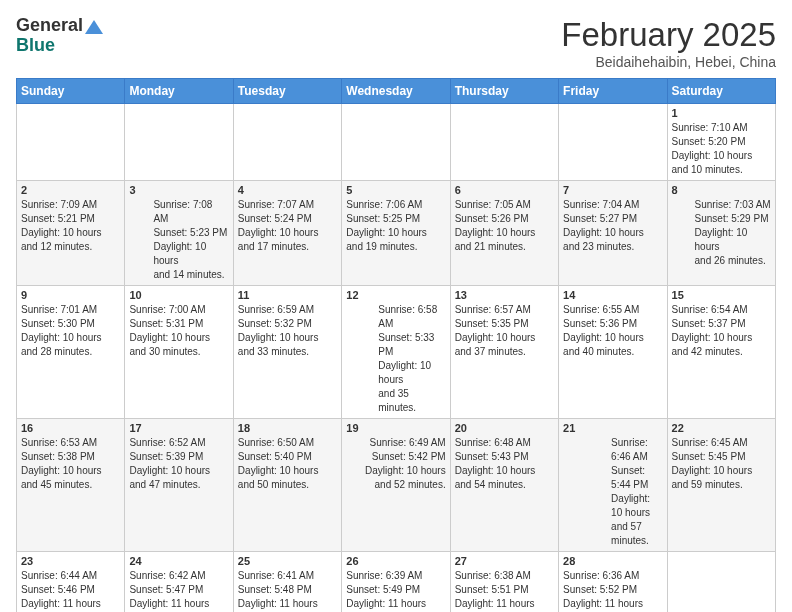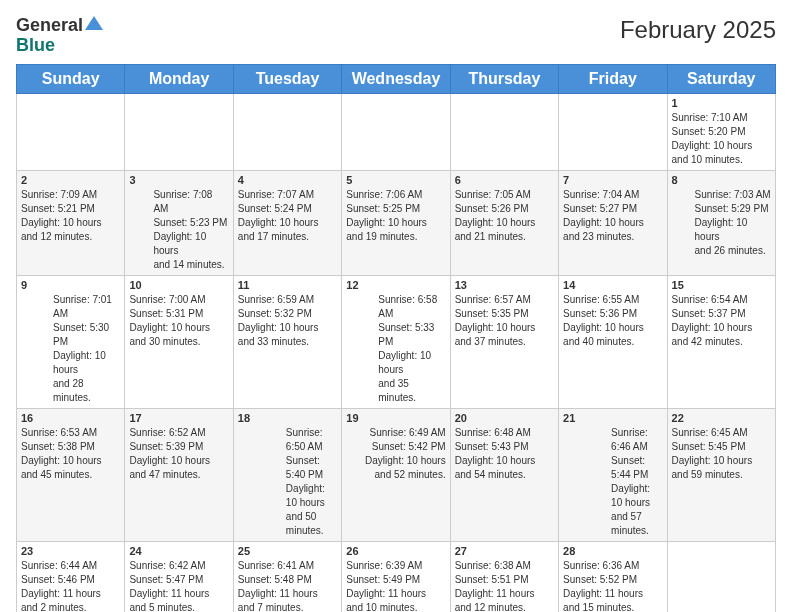--- a/index.html
+++ b/index.html
@@ -28,46 +28,46 @@
       line-height: 1.1;
     }
     .logo-blue {
       font-size: 18px;
       font-weight: bold;
       color: #0f766e;
       line-height: 1.1;
     }
     .logo-row {
       display: flex;
-      align-items: flex-start;
+      align-items: flex-end;
     }
     .title-block {
       text-align: right;
     }
     .month-title {
-      font-size: 24px;
+      font-size: 33px;
       font-weight: normal;
       color: #333;
     }
     .location {
       font-size: 14px;
       color: #555;
     }
     .calendar {
       width: 100%;
       border-collapse: collapse;
       border: 1px solid #ccc;
     }
     .calendar th {
       background-color: #4a90d9;
       color: #fff;
-      font-size: 16px;
+      font-size: 12px;
       font-weight: bold;
       padding: 5px 4px;
-      text-align: center;
+      text-align: left;
       border: 1px solid #3a7bc8;
     }
     .calendar td {
       vertical-align: top;
       border: 1px solid #ccc;
       padding: 3px 4px;
       width: 108px;
       min-height: 80px;
       font-size: 9.5px;
       color: #333;
@@ -99,20 +99,21 @@
     <div class="logo-row">
       <span class="logo-general">General</span>
       <svg width="18" height="18" viewBox="0 0 18 18" style="margin-left:2px;margin-top:-2px;">
         <polygon points="9,2 18,16 0,16" fill="#4a90d9"></polygon>
       </svg>
     </div>
     <span class="logo-blue">Blue</span>
   </div>
   <div class="title-block">
     <div class="month-title">February 2025</div>
+    <div class="location">Beidaihehaibin, Hebei, China</div>
   </div>
 </div>
 
 <table class="calendar">
   <thead>
     <tr>
     <th>Sunday</th>
         <th>Monday</th>
         <th>Tuesday</th>
         <th>Wednesday</th>
@@ -184,21 +185,21 @@
           <span class="day-number">8</span>
           <div class="day-info" style="white-space: pre-line; margin-left: 23px;">Sunrise: 7:03 AM
 Sunset: 5:29 PM
 Daylight: 10 hours
 and 26 minutes.</div>
         </td>
       </tr>
       <tr>
         <td>
           <span class="day-number">9</span>
-          <div class="day-info" style="white-space: pre-line; margin-left: 32px;">Sunrise: 7:01 AM
+          <div class="day-info" style="white-space: pre-line;">Sunrise: 7:01 AM
 Sunset: 5:30 PM
 Daylight: 10 hours
 and 28 minutes.</div>
         </td>
         <td>
           <span class="day-number">10</span>
           <div class="day-info" style="white-space: pre-line;">Sunrise: 7:00 AM
 Sunset: 5:31 PM
 Daylight: 10 hours
 and 30 minutes.</div>
@@ -249,21 +250,21 @@
         </td>
         <td>
           <span class="day-number">17</span>
           <div class="day-info" style="white-space: pre-line;">Sunrise: 6:52 AM
 Sunset: 5:39 PM
 Daylight: 10 hours
 and 47 minutes.</div>
         </td>
         <td>
           <span class="day-number">18</span>
-          <div class="day-info" style="white-space: pre-line; margin-left: 48px;">Sunrise: 6:50 AM
+          <div class="day-info" style="white-space: pre-line;">Sunrise: 6:50 AM
 Sunset: 5:40 PM
 Daylight: 10 hours
 and 50 minutes.</div>
         </td>
         <td>
           <span class="day-number">19</span>
           <div class="day-info" style="white-space: pre-line; text-align: right;">Sunrise: 6:49 AM
 Sunset: 5:42 PM
 Daylight: 10 hours
 and 52 minutes.</div>

